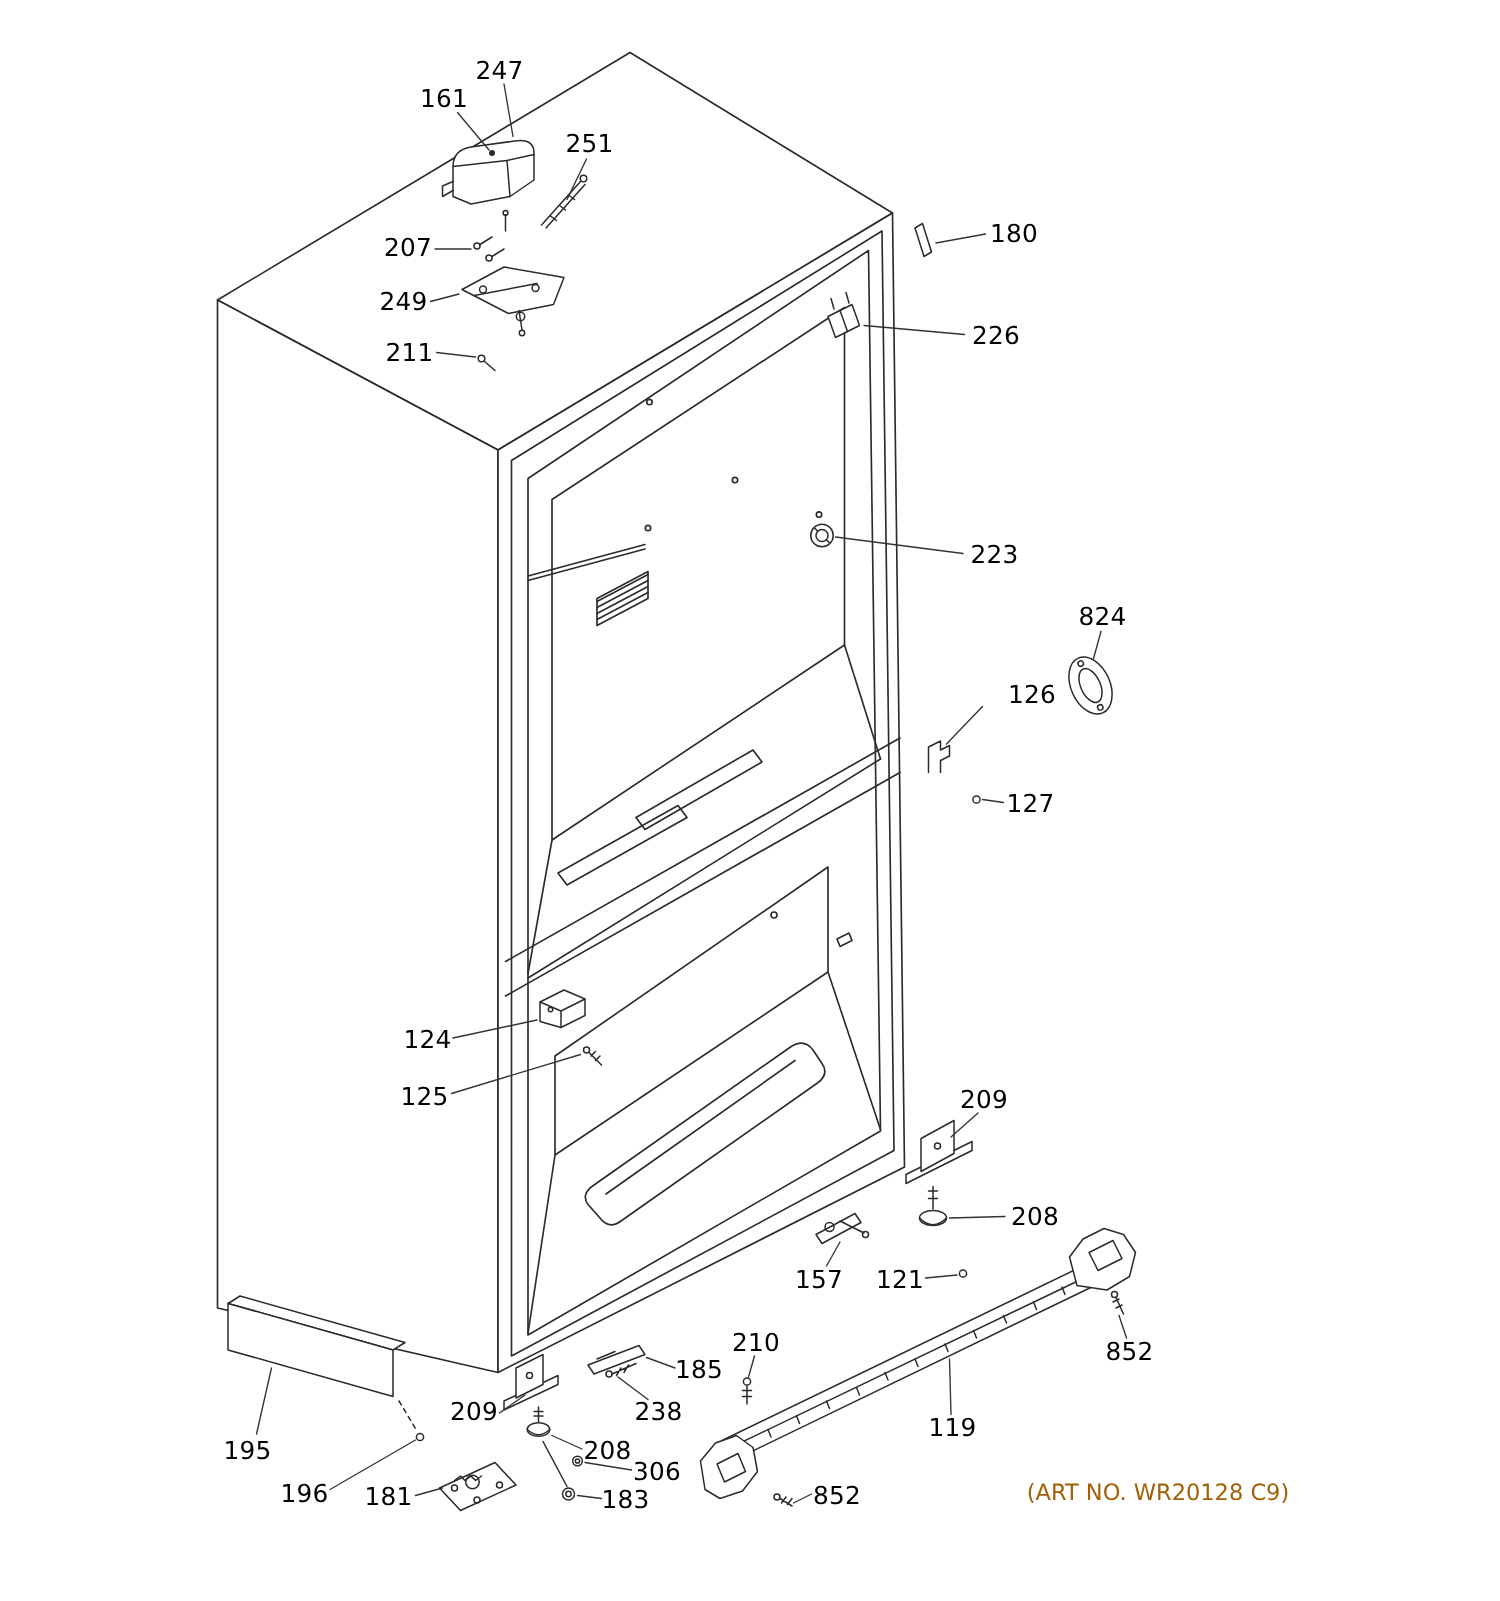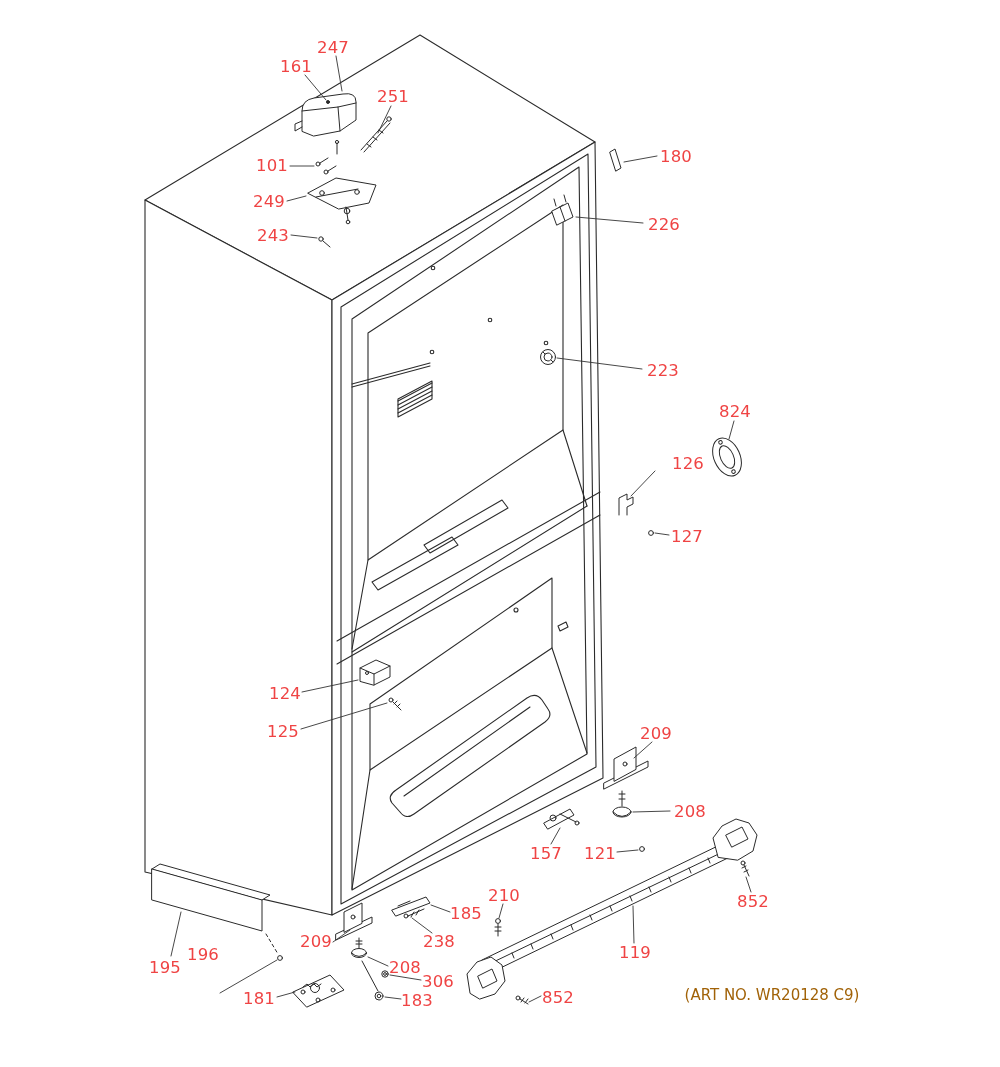--- a/index.html
+++ b/index.html
@@ -3,21 +3,21 @@
 <meta charset="utf-8">
 <style>
   html,body{margin:0;padding:0;background:#ffffff;}
   .stage{
     position:relative;width:1000px;height:1067px;background:#ffffff;
     font-family:"DejaVu Sans","Liberation Sans",sans-serif;overflow:hidden;
   }
   .stage svg{position:absolute;left:0;top:0;}
   .callout{
     position:absolute;transform:translate(-50%,-50%);
-    font-size:16.5px;color:#ef4444;white-space:nowrap;letter-spacing:.2px;
+    font-size:16.5px;color:#000000;white-space:nowrap;letter-spacing:.2px;
   }
   .artno{
     position:absolute;transform:translate(-50%,-50%);
     font-size:15px;color:#a16207;white-space:nowrap;
   }
 </style>
 </head>
 <body>
 
 <div class="stage">
@@ -279,42 +279,42 @@
     <line x1="421" y1="980" x2="390" y2="975"></line>
     <line x1="401" y1="999" x2="385" y2="997"></line>
     <line x1="541" y1="996" x2="529" y2="1002"></line>
   </g>
 </svg>
 
 <span class="callout" style="left:296px;top:66px">161</span>
 <span class="callout" style="left:333px;top:47px">247</span>
 <span class="callout" style="left:393px;top:96px">251</span>
 <span class="callout" style="left:676px;top:156px">180</span>
-<span class="callout" style="left:272px;top:165px">101</span>
+<span class="callout" style="left:272px;top:165px">207</span>
 <span class="callout" style="left:269px;top:201px">249</span>
 <span class="callout" style="left:664px;top:224px">226</span>
-<span class="callout" style="left:273px;top:235px">243</span>
+<span class="callout" style="left:273px;top:235px">211</span>
 <span class="callout" style="left:663px;top:370px">223</span>
 <span class="callout" style="left:735px;top:411px">824</span>
 <span class="callout" style="left:688px;top:463px">126</span>
 <span class="callout" style="left:687px;top:536px">127</span>
 <span class="callout" style="left:285px;top:693px">124</span>
 <span class="callout" style="left:283px;top:731px">125</span>
 <span class="callout" style="left:656px;top:733px">209</span>
 <span class="callout" style="left:690px;top:811px">208</span>
 <span class="callout" style="left:546px;top:853px">157</span>
 <span class="callout" style="left:600px;top:853px">121</span>
 <span class="callout" style="left:753px;top:901px">852</span>
 <span class="callout" style="left:504px;top:895px">210</span>
 <span class="callout" style="left:466px;top:913px">185</span>
 <span class="callout" style="left:439px;top:941px">238</span>
 <span class="callout" style="left:635px;top:952px">119</span>
 <span class="callout" style="left:165px;top:967px">195</span>
 <span class="callout" style="left:316px;top:941px">209</span>
-<span class="callout" style="left:203px;top:954px">196</span>
+<span class="callout" style="left:203px;top:996px">196</span>
 <span class="callout" style="left:259px;top:998px">181</span>
 <span class="callout" style="left:405px;top:967px">208</span>
 <span class="callout" style="left:438px;top:981px">306</span>
 <span class="callout" style="left:417px;top:1000px">183</span>
 <span class="callout" style="left:558px;top:997px">852</span>
 
 <span class="artno" style="left:772px;top:995px">(ART NO. WR20128 C9)</span>
 
 </div>
 

